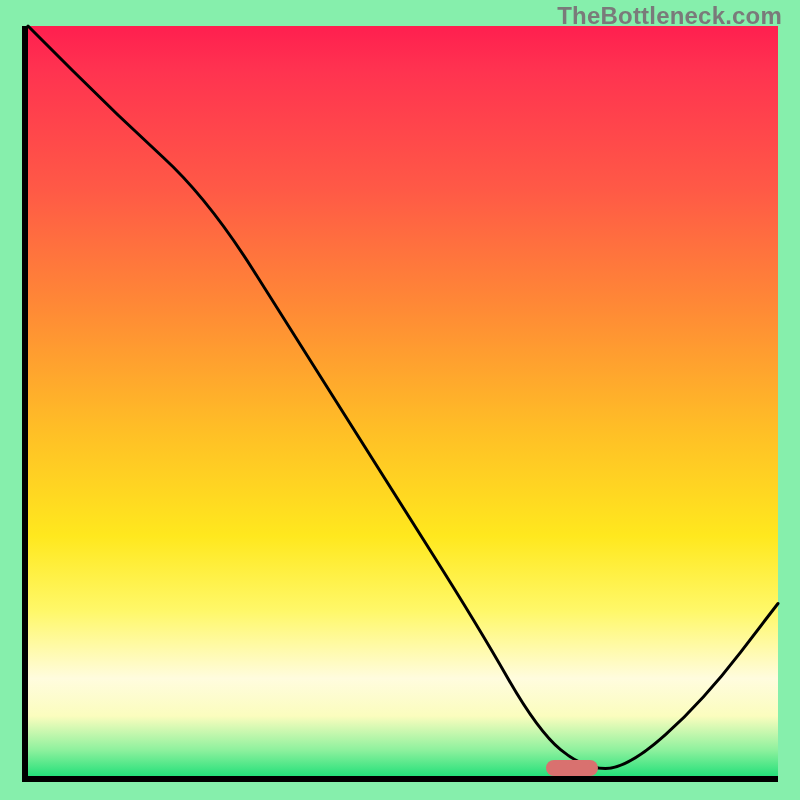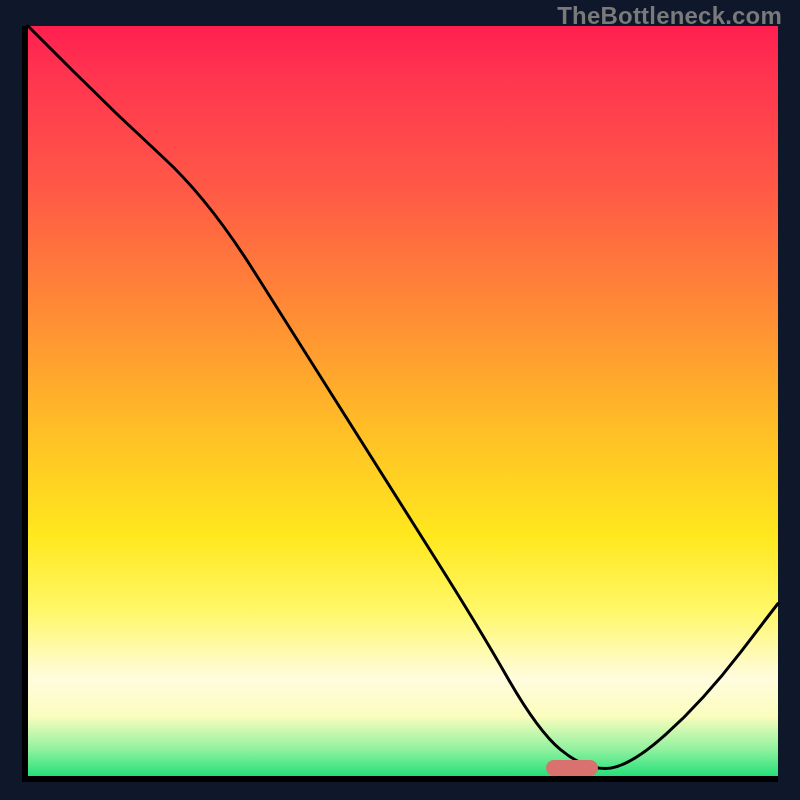--- a/index.html
+++ b/index.html
@@ -1,21 +1,21 @@
 <!DOCTYPE html>
 <html><head>
 <meta charset="utf-8">
 <style>
   * { margin: 0; padding: 0; box-sizing: border-box; }
   html, body { width: 800px; height: 800px; overflow: hidden; background: #fff; }
   .wrap {
     position: relative;
     width: 800px;
     height: 800px;
-    background: #0f172a;
+    background: #86efac;
   }
   .watermark {
     position: absolute;
     top: 2px;
     right: 18px;
     font-family: Arial, Helvetica, sans-serif;
     font-size: 24px;
     font-weight: 600;
     color: #7a7a7a;
     letter-spacing: 0.2px;

